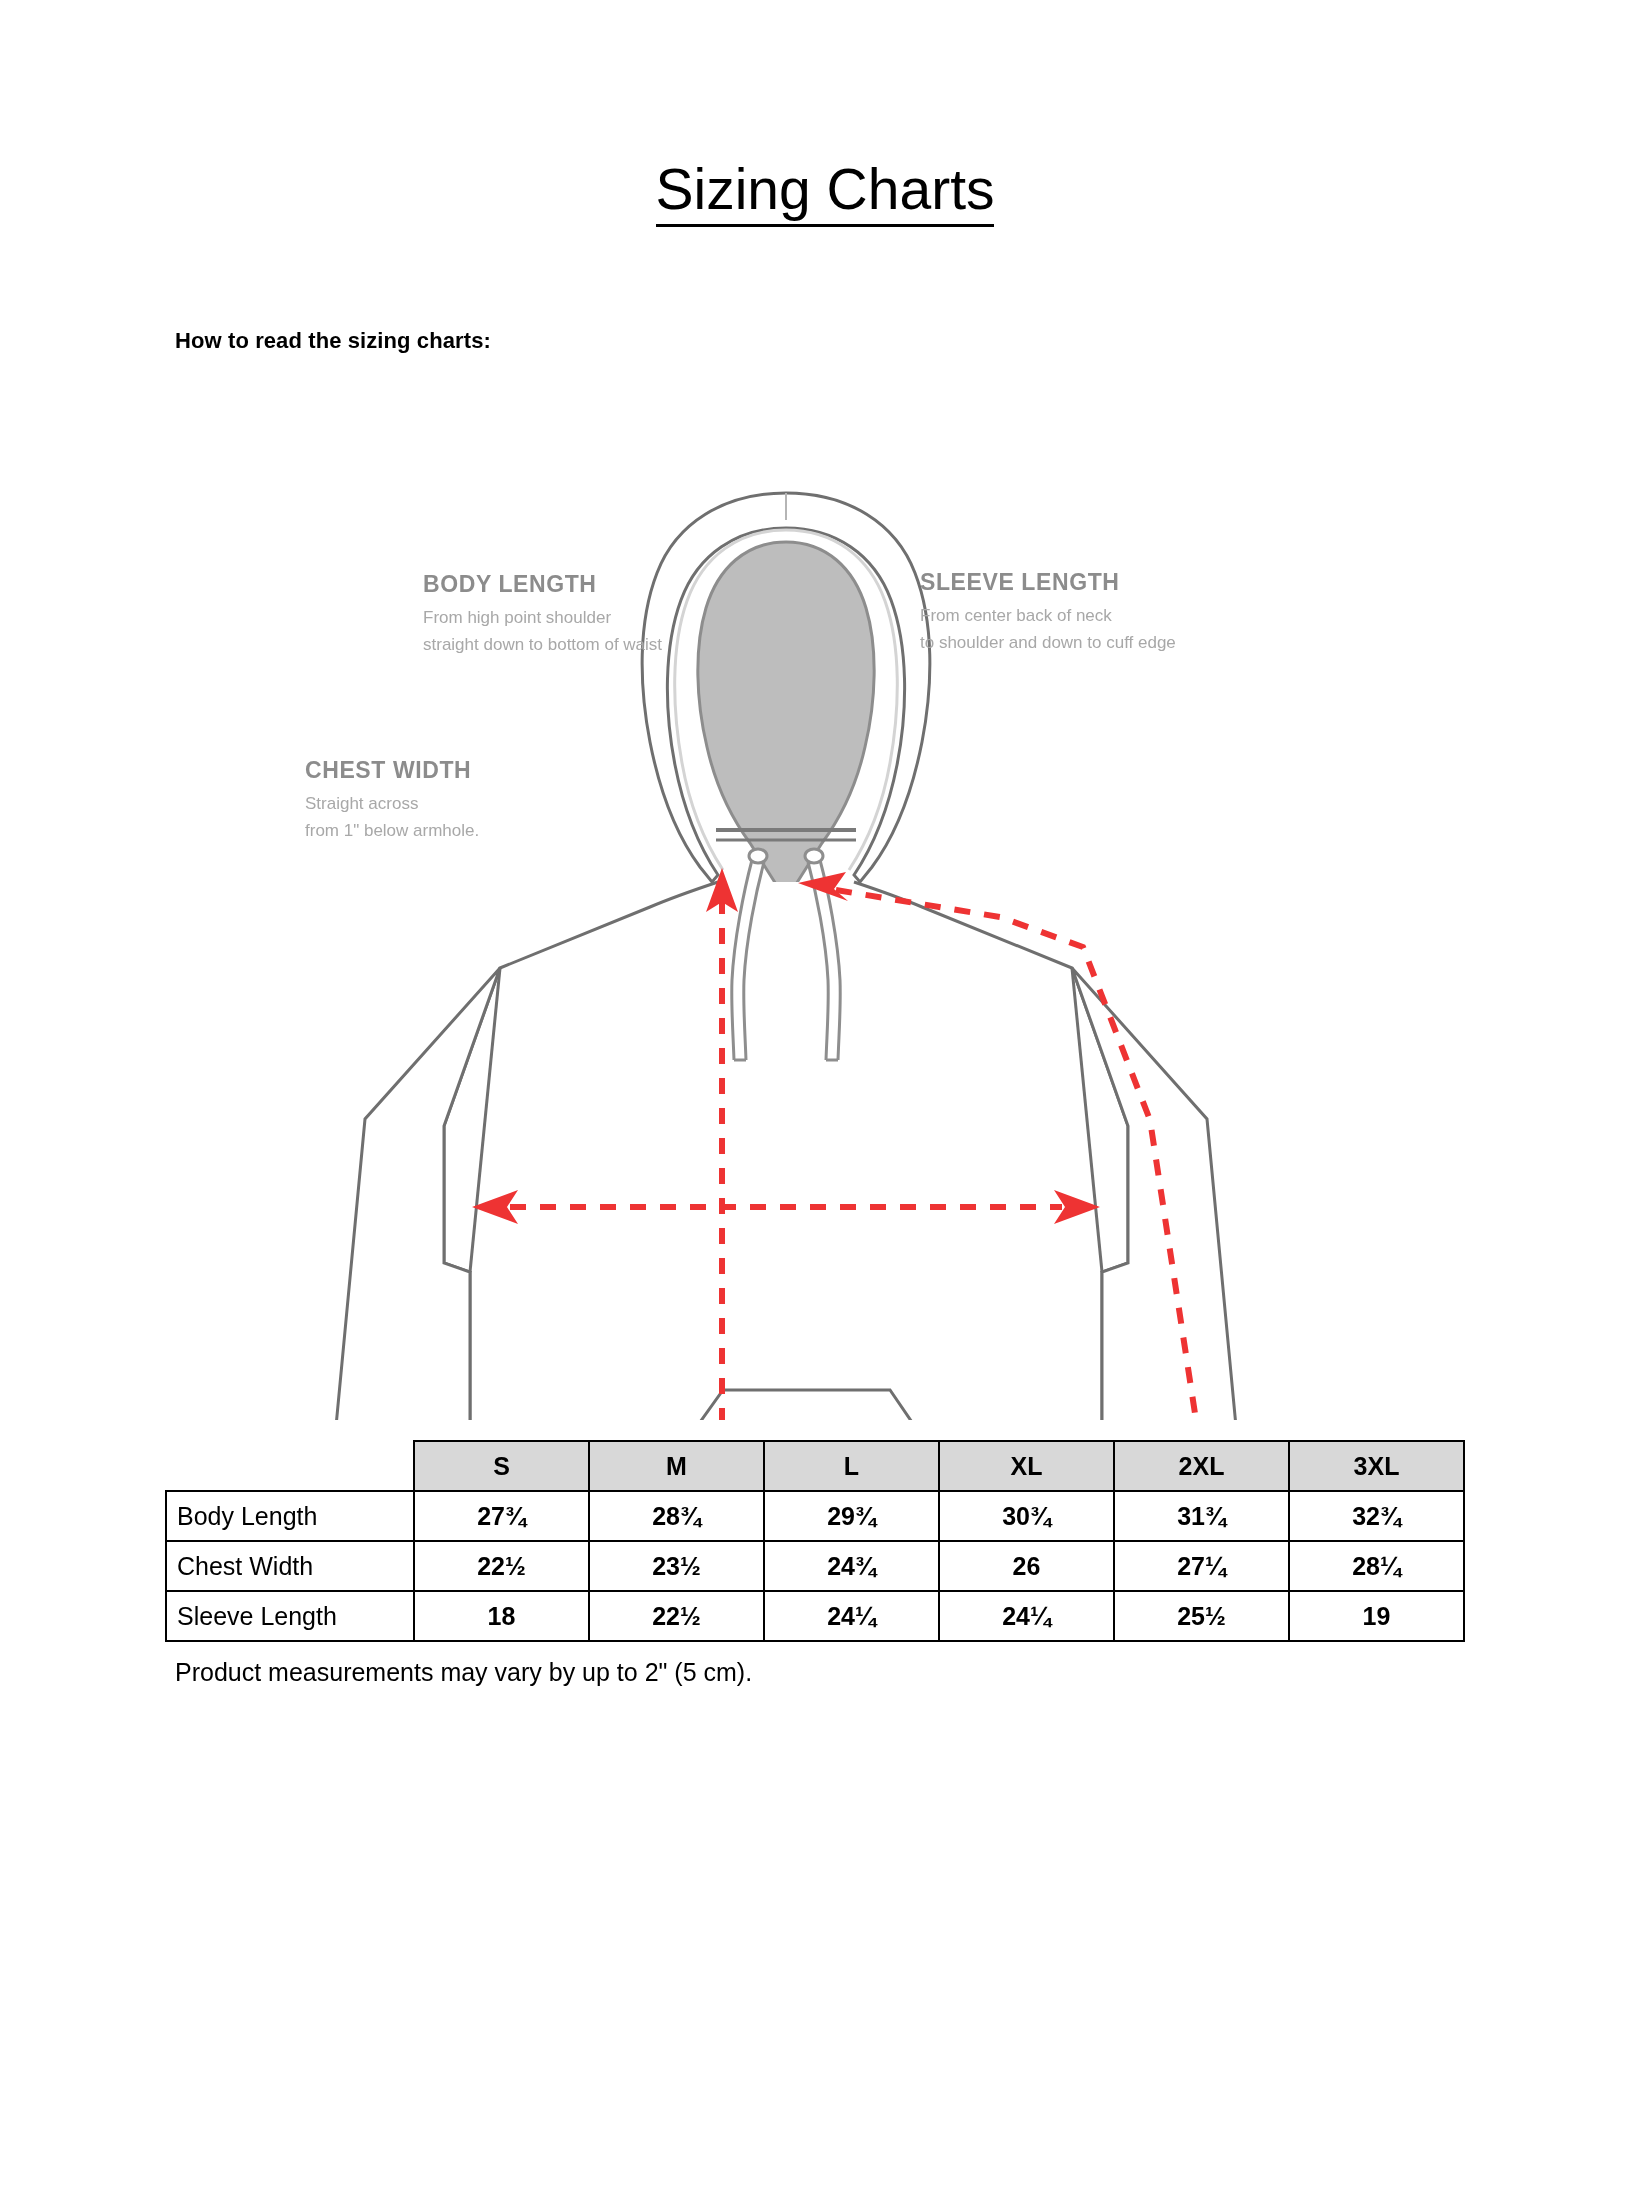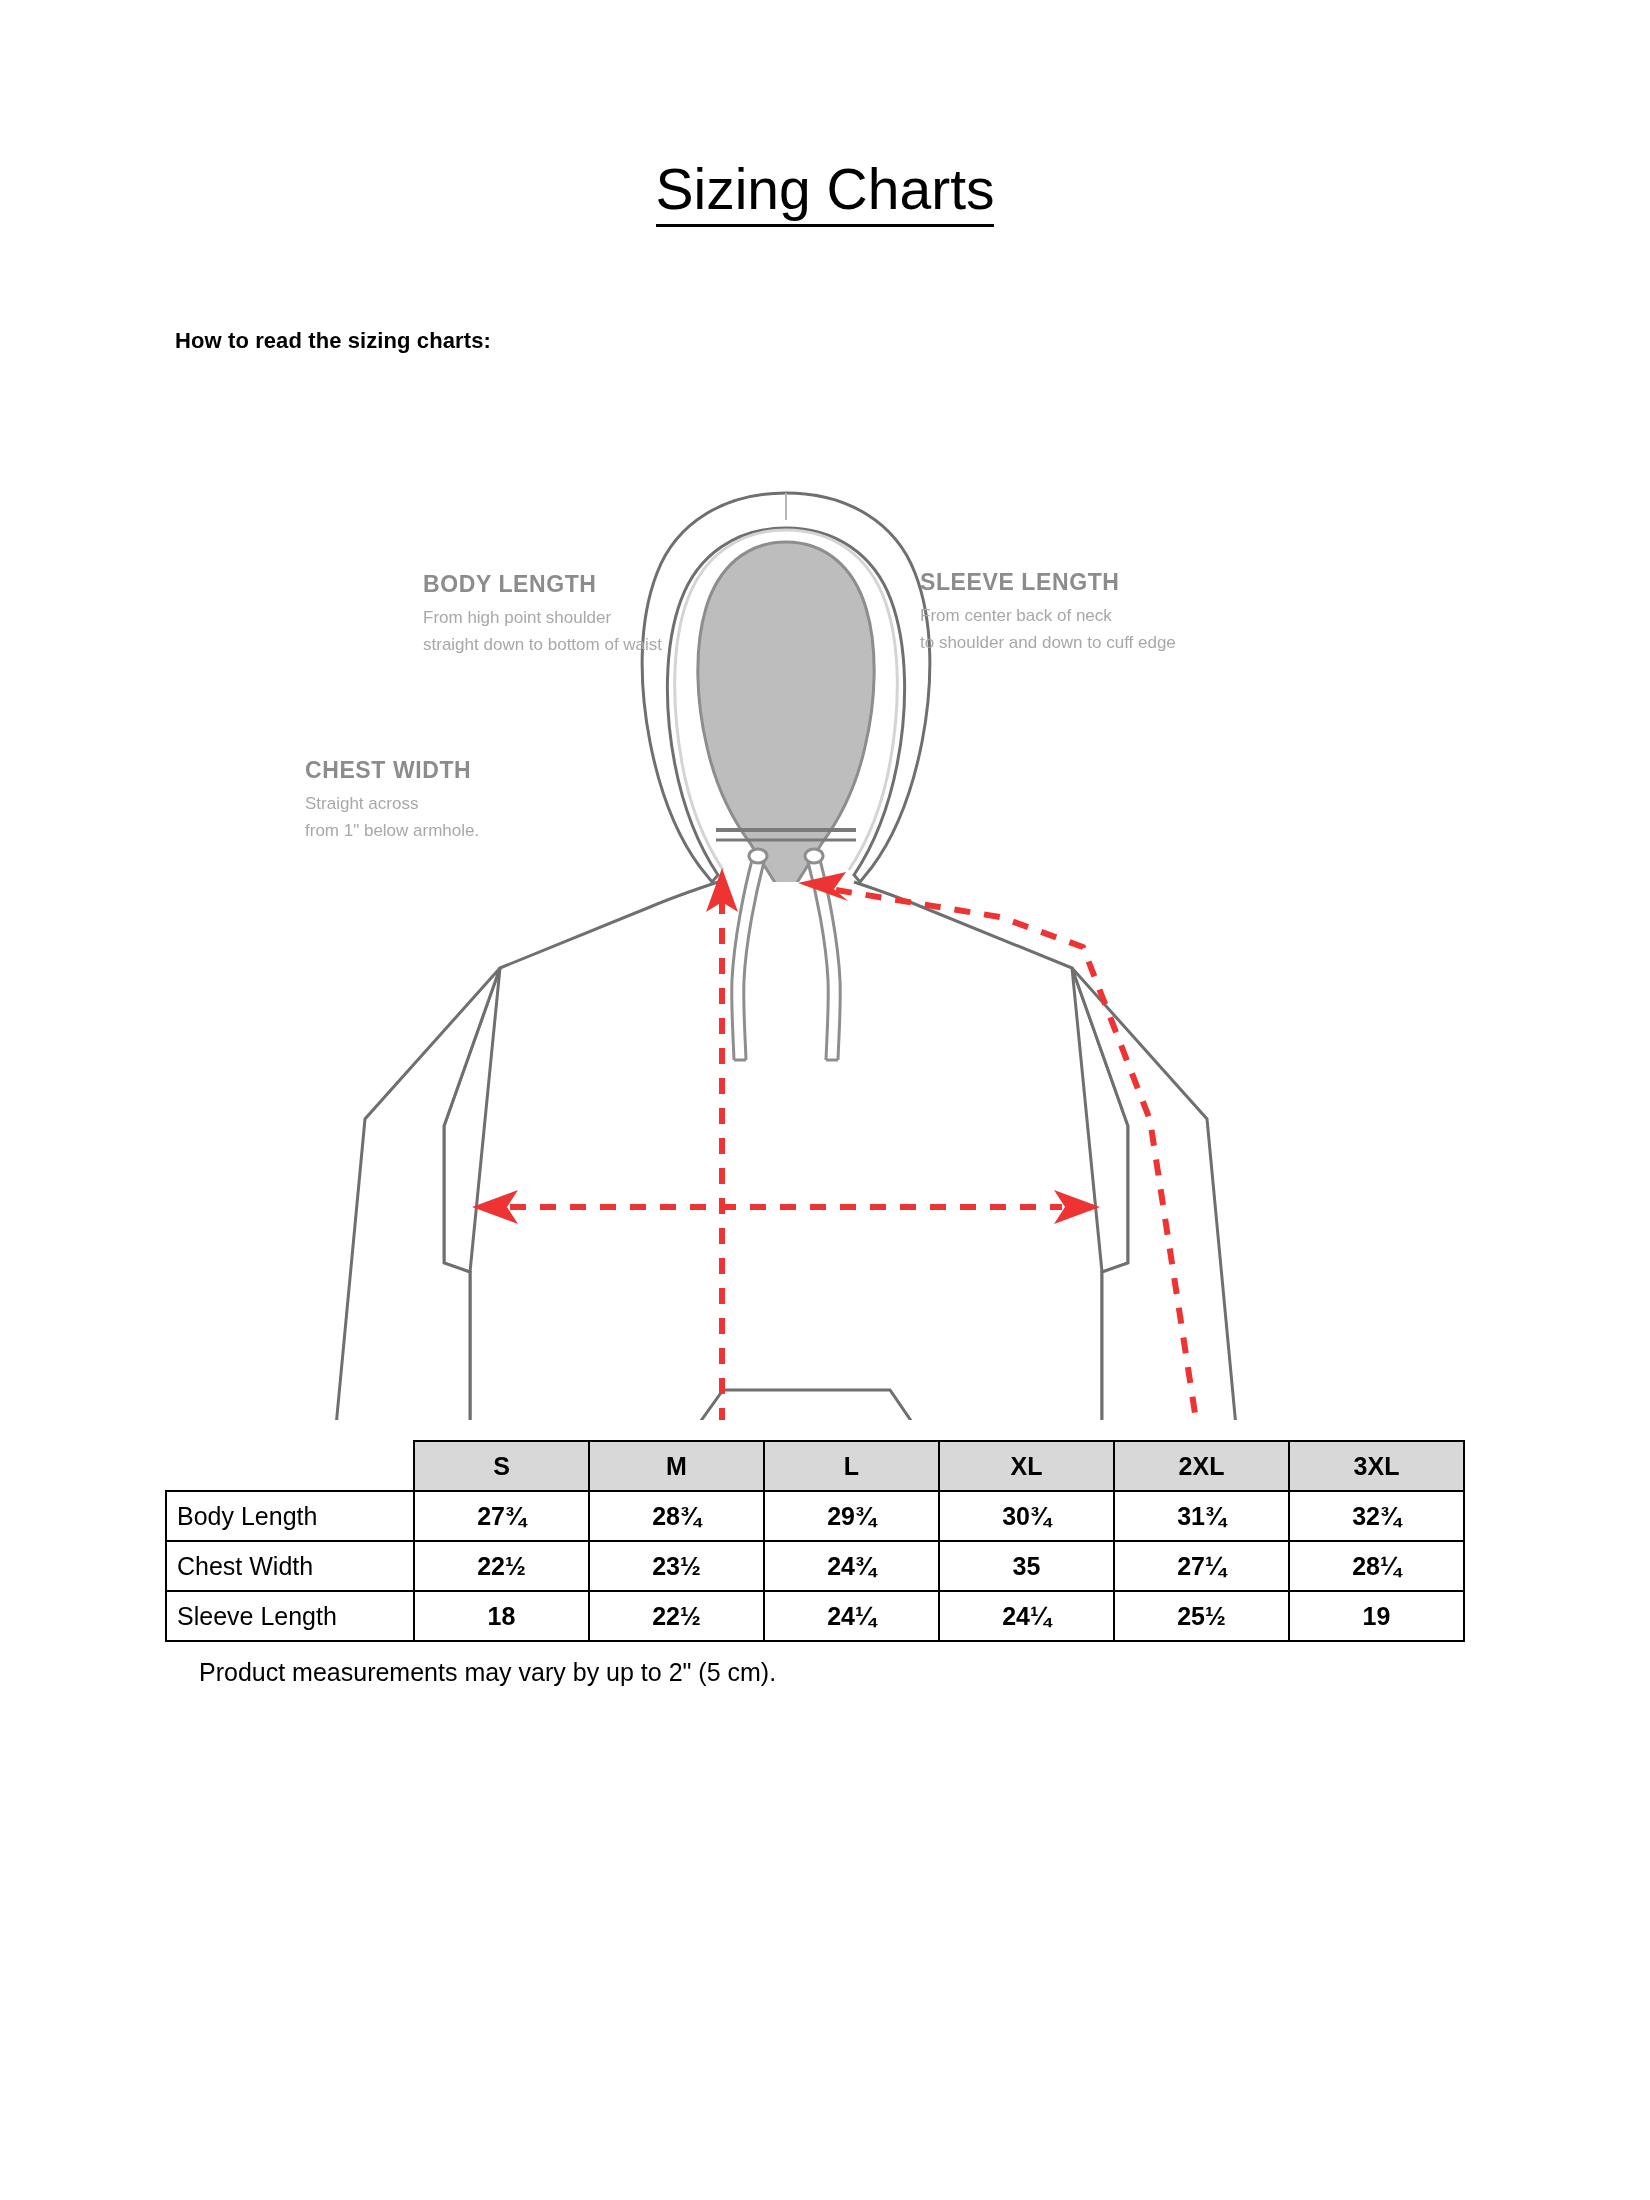--- a/index.html
+++ b/index.html
@@ -114,21 +114,20 @@
     font-weight: bold;
   }
 
   
   .footnote {
     position: absolute;
     top: 1658px;
     left: 175px;
     font-size: 25px;
     color: #000;
-    margin-left: 24px;
   }
 </style>
 </head>
 <body>
 
 <div class="page">
 
   <div class="doc-title"><span>Sizing Charts</span></div>
 
   <div class="subheading">How to read the sizing charts:</div>
@@ -323,21 +322,21 @@
           <td class="val">29¾</td>
           <td class="val">30¾</td>
           <td class="val">31¾</td>
           <td class="val">32¾</td>
         </tr>
         <tr>
           <td class="rowlabel">Chest Width</td>
           <td class="val">22½</td>
           <td class="val">23½</td>
           <td class="val">24¾</td>
-          <td class="val">35</td>
+          <td class="val">26</td>
           <td class="val">27¼</td>
           <td class="val">28¼</td>
         </tr>
         <tr>
           <td class="rowlabel">Sleeve Length</td>
           <td class="val">18</td>
           <td class="val">22½</td>
           <td class="val">24¼</td>
           <td class="val">24¼</td>
           <td class="val">25½</td>

